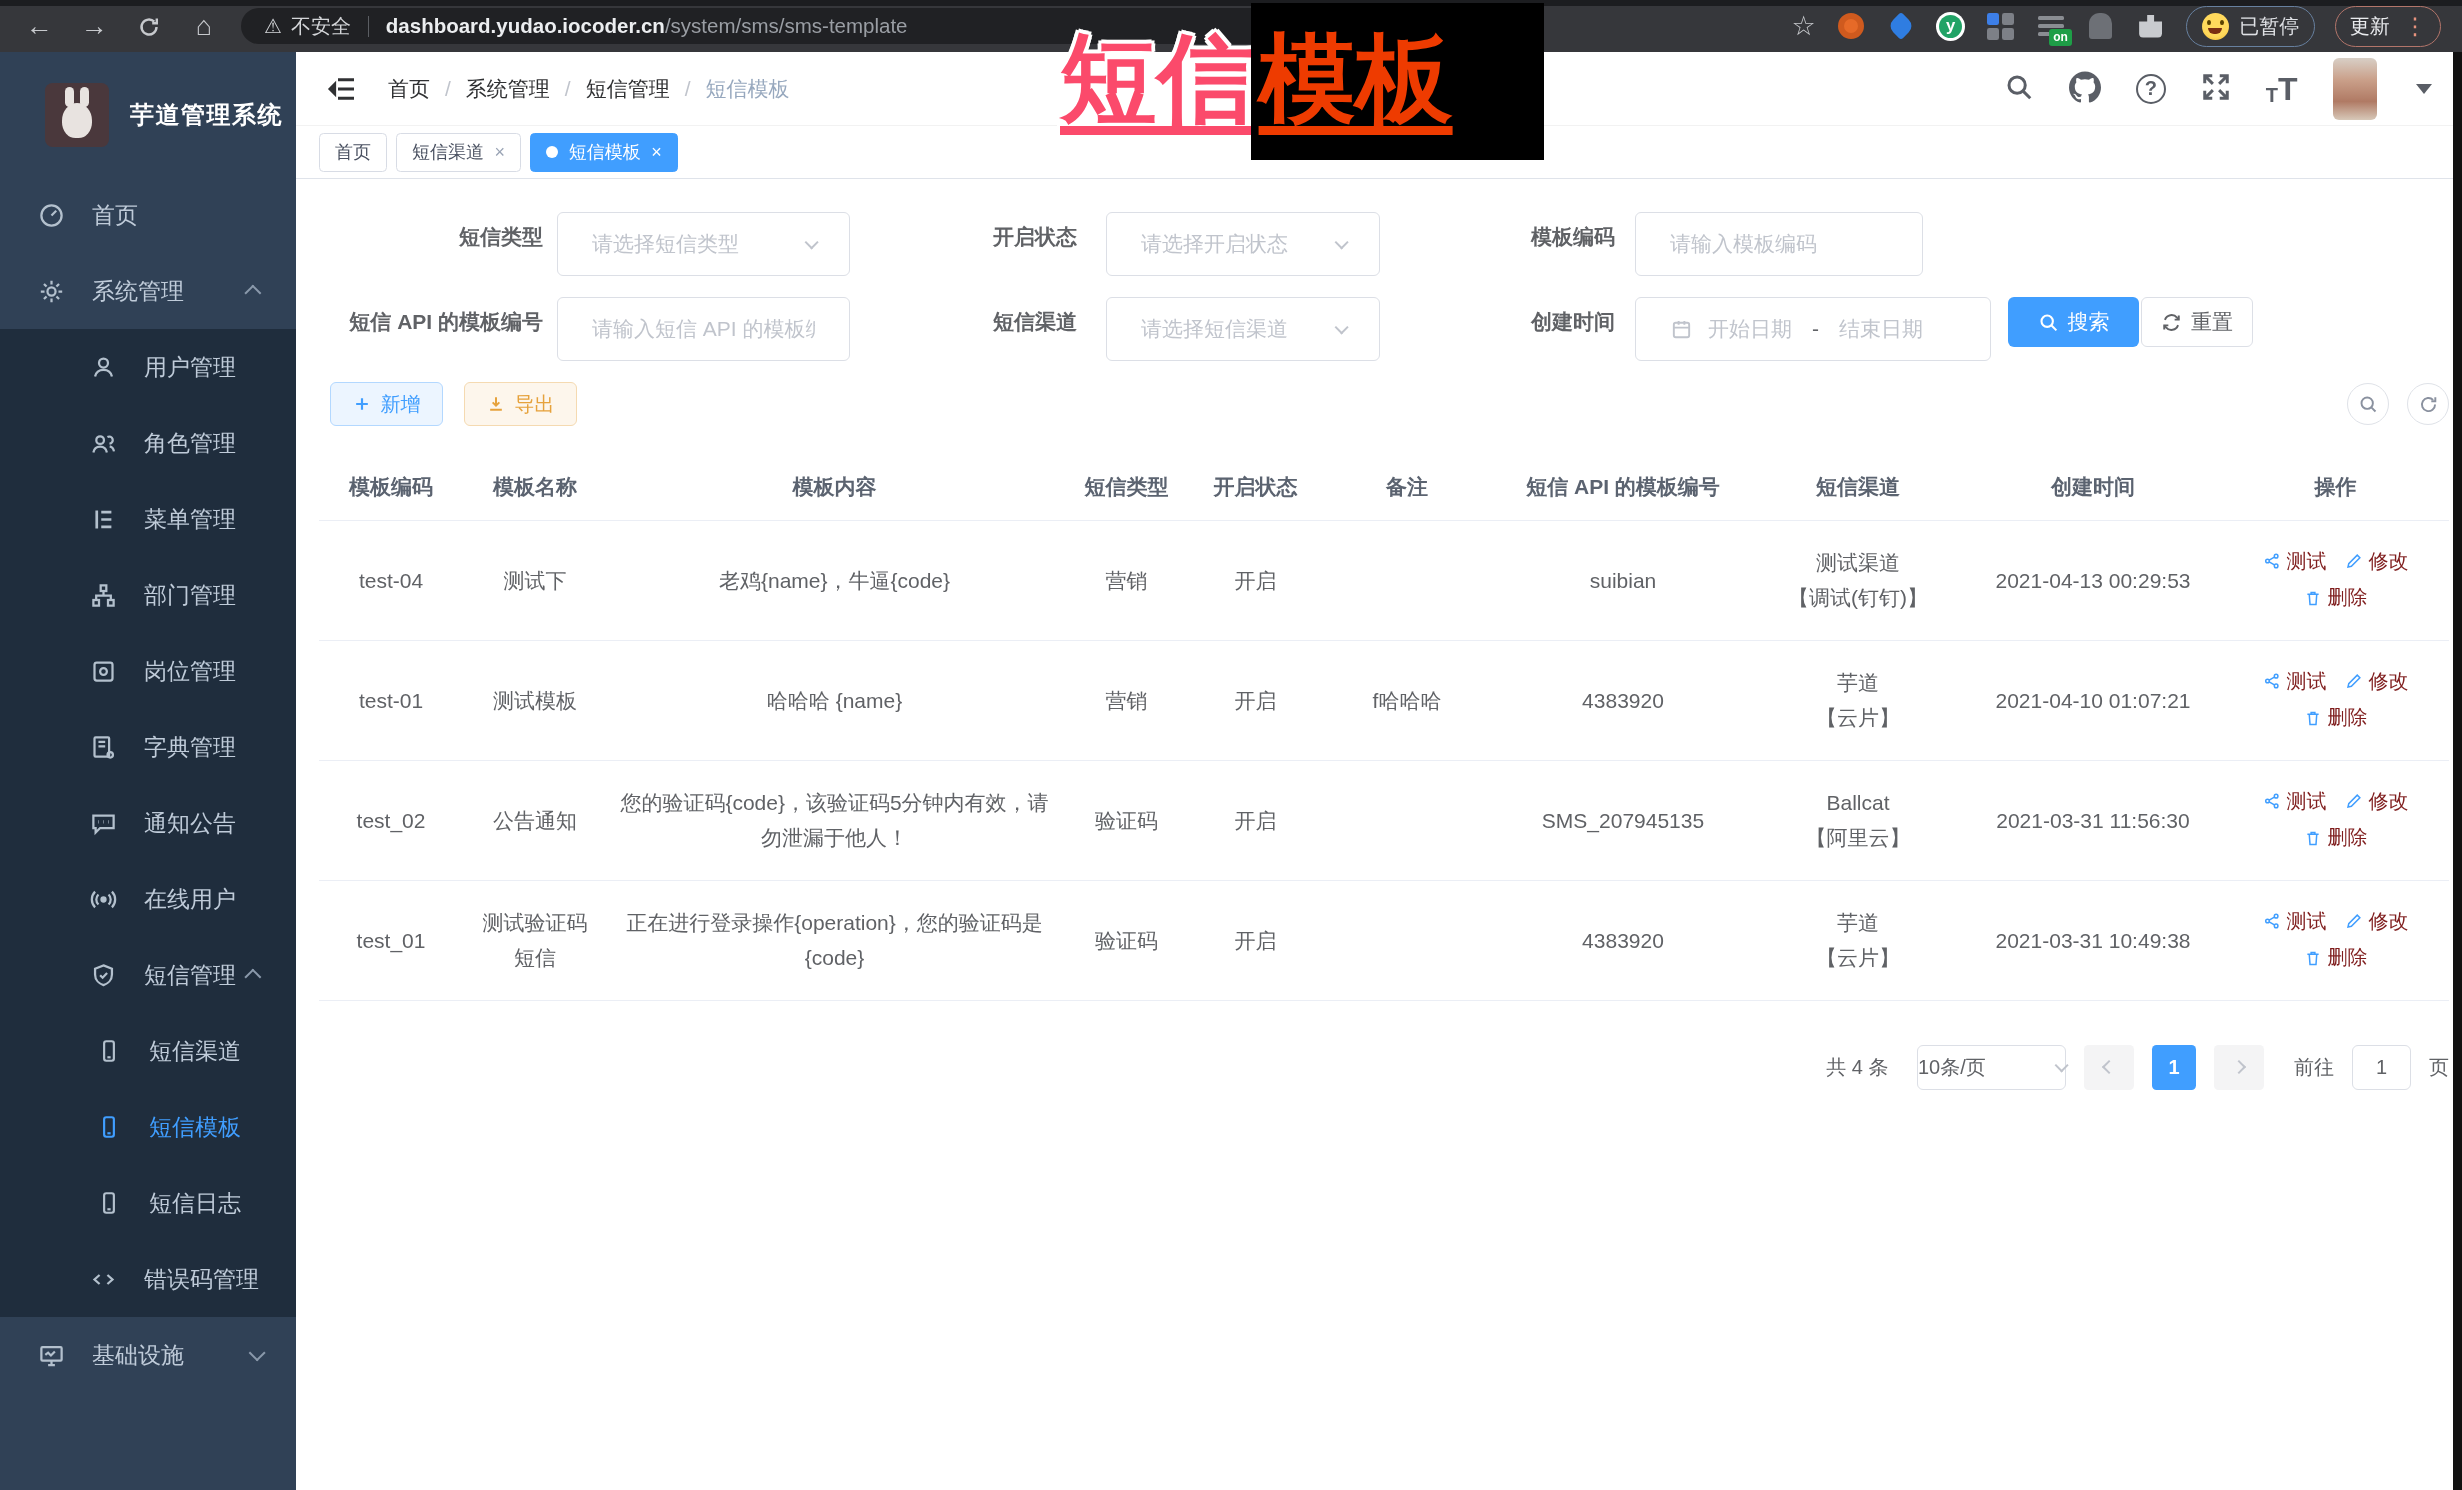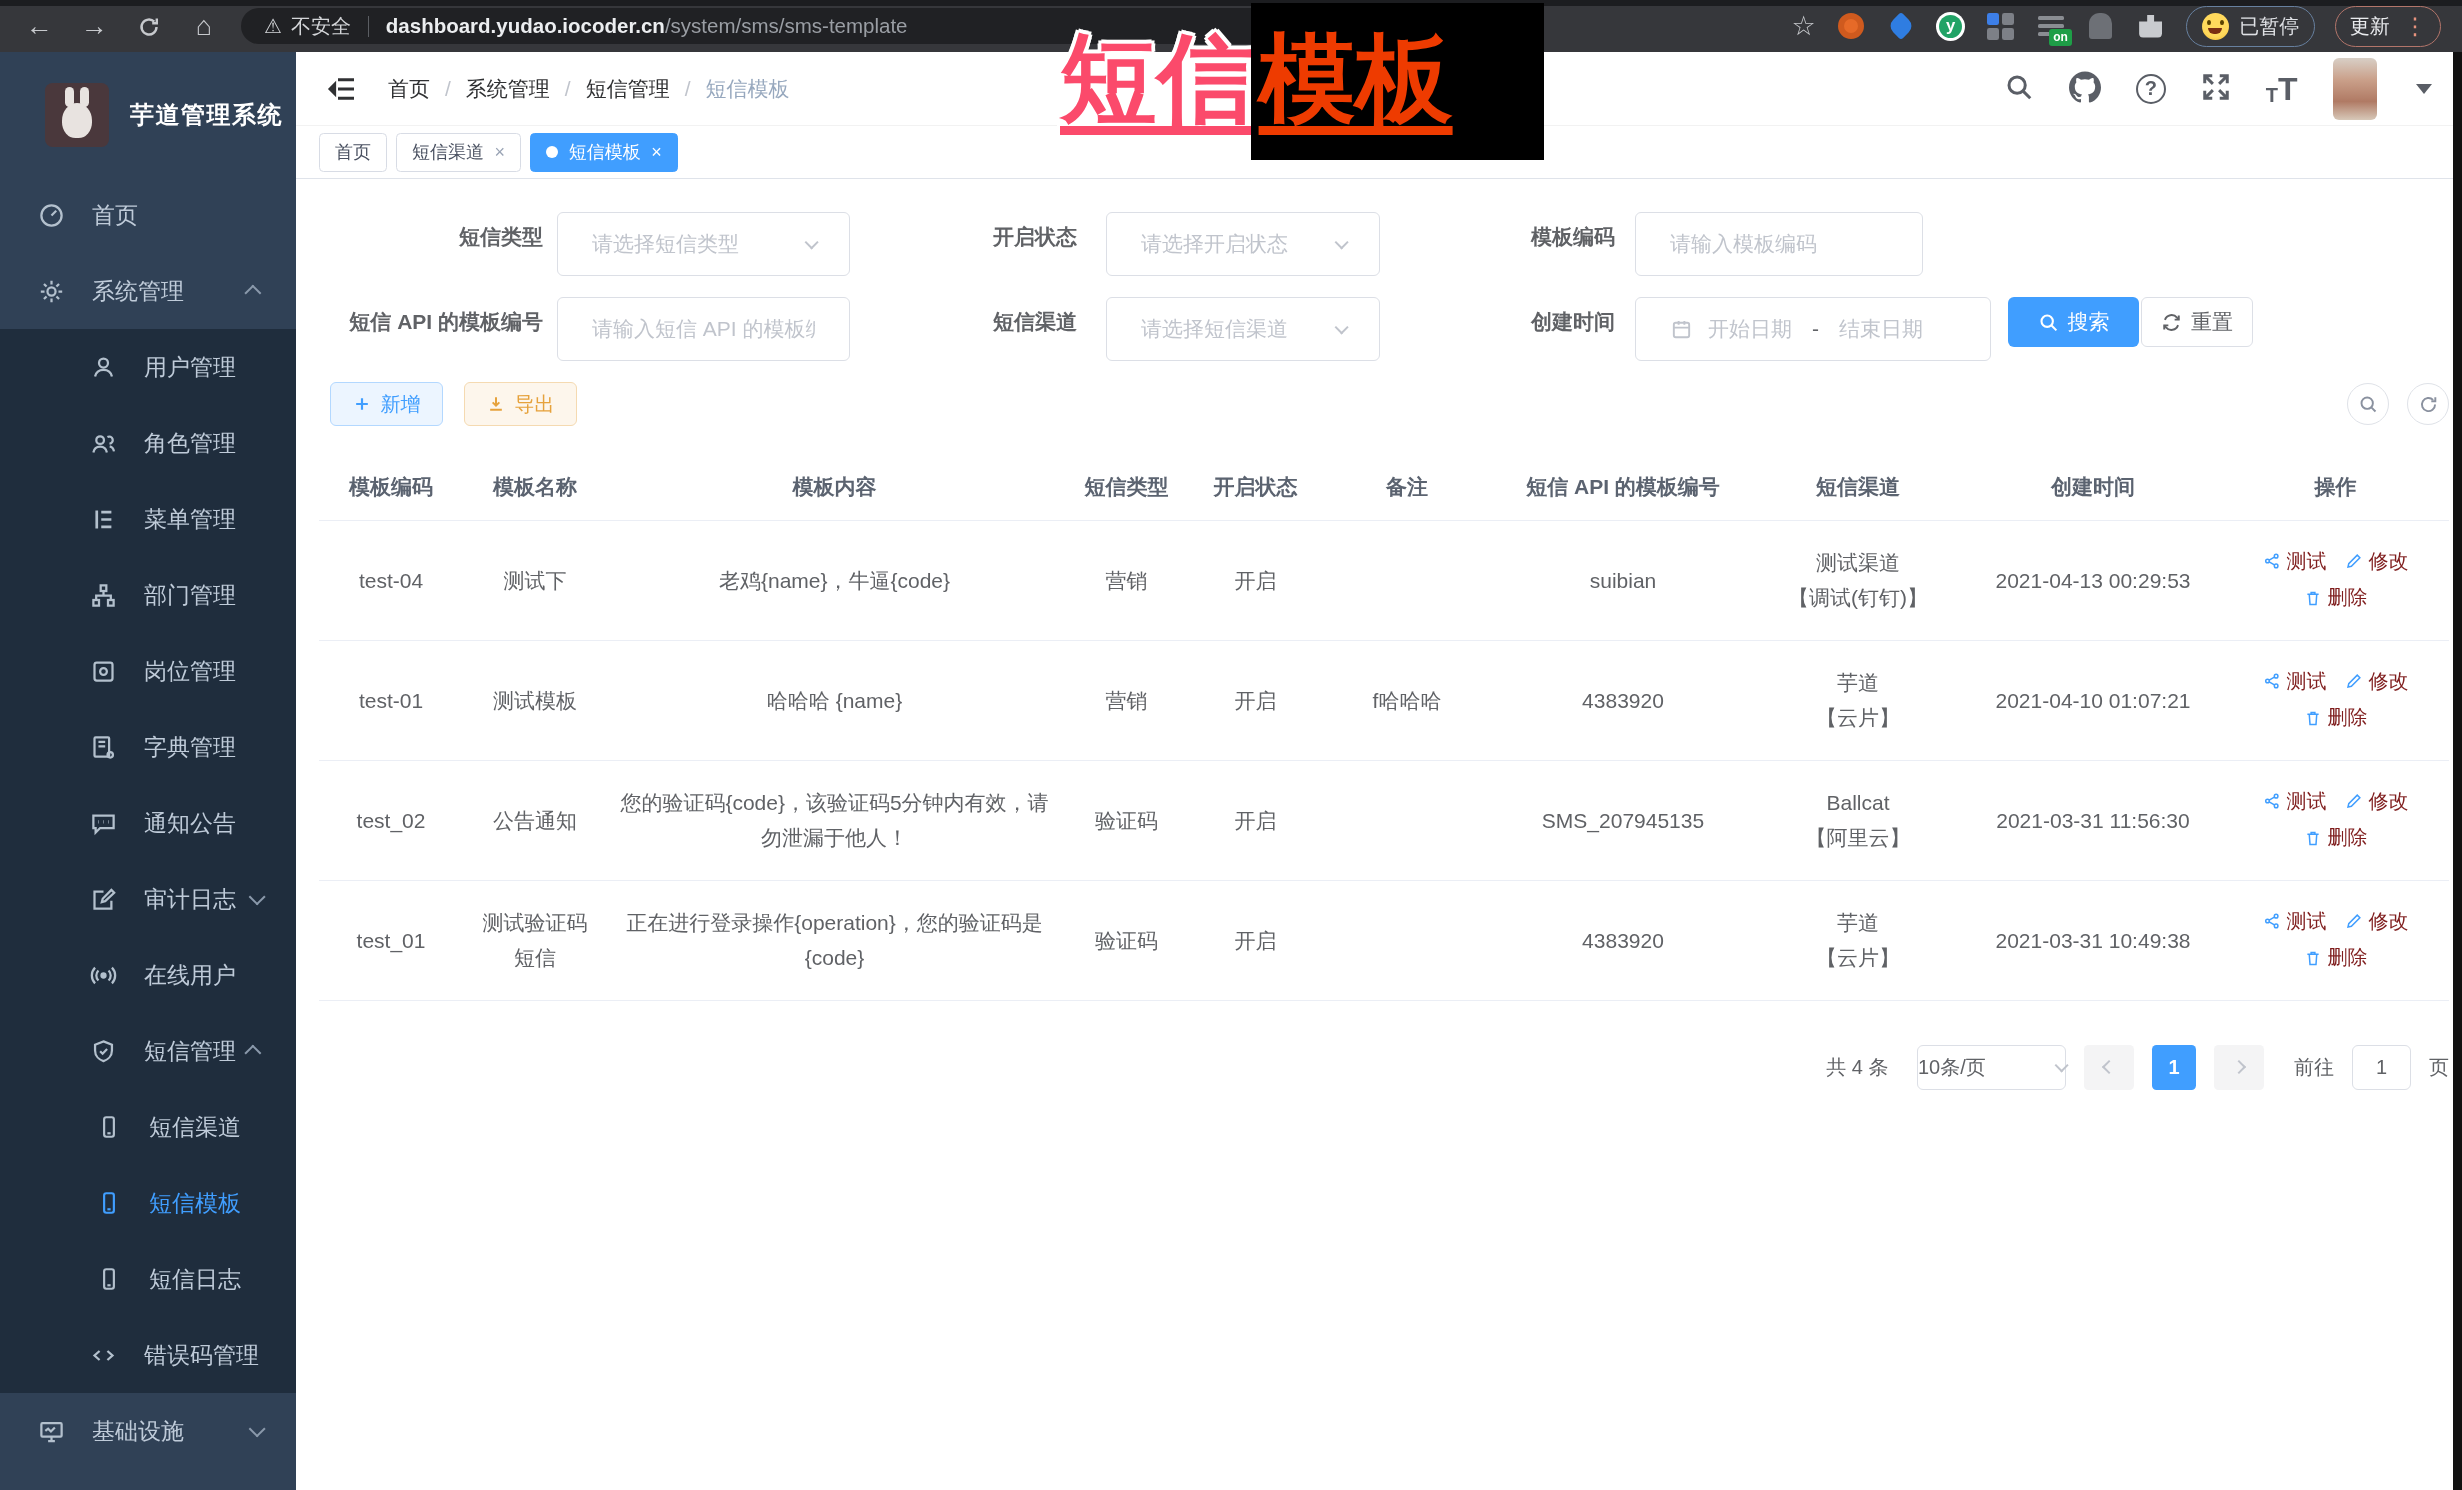--- a/index.html
+++ b/index.html
@@ -311,30 +311,20 @@
       <span>字典管理</span>
     </div>
     <div class="menu-item lvl2">
       <span class="mi-icon">
         <svg width="27" height="27" viewBox="0 0 24 24" fill="none" stroke="currentColor" stroke-width="2">
             <path d="M3 5h18v11H9l-4 4v-4H3z"></path>
             <path d="M7.5 10.5h.5M11.8 10.5h.5M16 10.5h.5" stroke-width="3"></path>
           </svg>
       </span>
       <span>通知公告</span>
-    </div>
-    <div class="menu-item lvl2">
-      <span class="mi-icon">
-        <svg width="27" height="27" viewBox="0 0 24 24" fill="none" stroke="currentColor" stroke-width="2">
-            <path d="M19 13v7H4V5h8"></path>
-            <path d="M13.5 13.5l-3 .8.8-3L19 3.5 21.5 6z"></path>
-          </svg>
-      </span>
-      <span>审计日志</span>
-      <span class="chev down"></span>
     </div>
     <div class="menu-item lvl2">
       <span class="mi-icon">
         <svg width="27" height="27" viewBox="0 0 24 24" fill="none" stroke="currentColor" stroke-width="2">
             <circle cx="12" cy="12" r="1.8" fill="currentColor"></circle>
             <path d="M7.5 7.5a6.3 6.3 0 0 0 0 9M16.5 7.5a6.3 6.3 0 0 1 0 9M4.5 5a10 10 0 0 0 0 14M19.5 5a10 10 0 0 1 0 14"></path>
           </svg>
       </span>
       <span>在线用户</span>
     </div>

